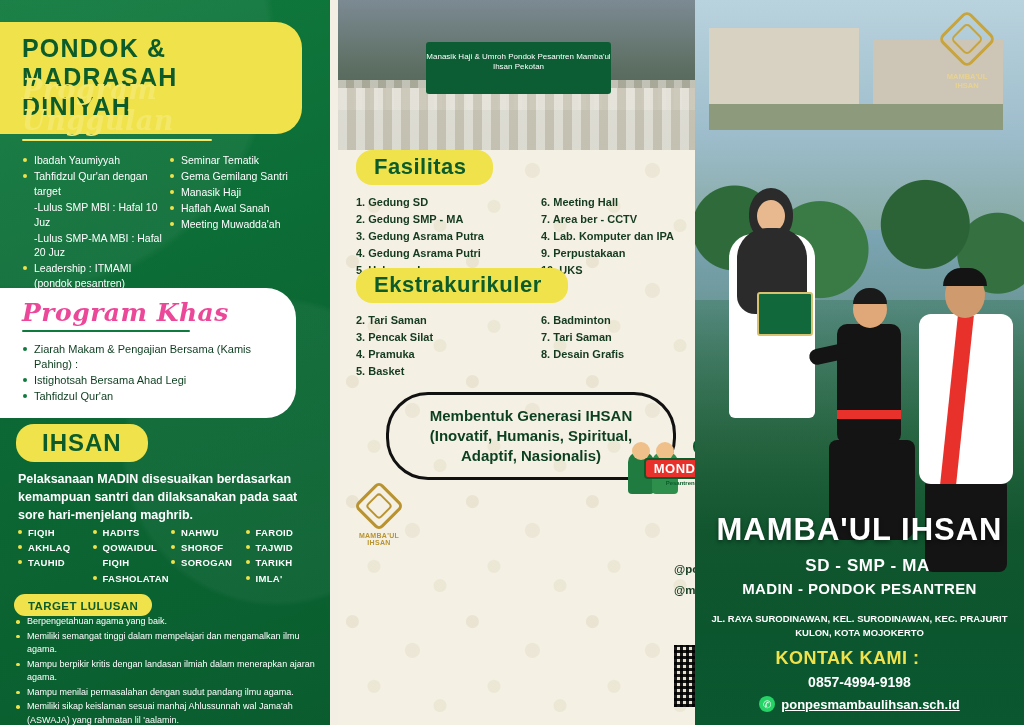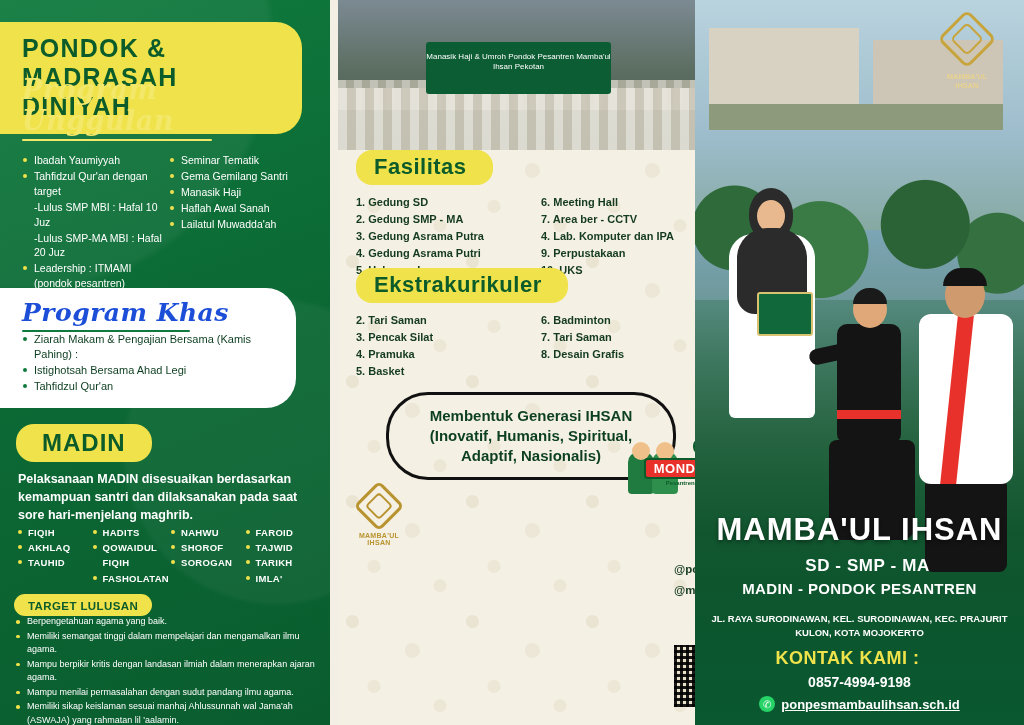--- a/index.html
+++ b/index.html
@@ -92,21 +92,21 @@
 
   
   .khas-card {
     position: absolute;
     left: 0; top: 288px;
     width: 296px;
     background: #ffffff;
     border-radius: 0 30px 30px 0;
     padding: 10px 18px 14px 22px;
   }
-  .khas-card .script-head { color: #1d4ed8; font-size: 25px; }
+  .khas-card .script-head { color: #ec4899; font-size: 25px; }
   .khas-card .script-underline { background: #0f7a3d; width: 168px; }
   .khas-card ul.bullets li { color: #0b3d1e; font-size: 11px; line-height: 1.35; }
   .khas-card ul.bullets li::before { background: #0f7a3d; }
 
   
   .madin-badge {
     position: absolute;
     left: 16px; top: 424px;
     background: #f0e24a;
     border-radius: 18px;
@@ -492,38 +492,38 @@
             <li>Muhadloroh</li>
             <li>Musyawarah</li>
           </ul>
         </div>
         <div class="pu-col">
           <ul class="bullets">
             <li>Seminar Tematik</li>
             <li>Gema Gemilang Santri</li>
             <li>Manasik Haji</li>
             <li>Haflah Awal Sanah</li>
-            <li>Lailatul Muwadda'ah</li>
+            <li>Meeting Muwadda'ah</li>
           </ul>
         </div>
       </div>
     </div>
 
     <div class="khas-card">
       <div class="script-head">Program Khas</div>
       <span class="script-underline"></span>
-      <ul class="bullets" style="">
+      <ul class="bullets" style="margin-top:10px">
         <li>Ziarah Makam &amp; Pengajian Bersama (Kamis Pahing) :</li>
         <li>Istighotsah Bersama Ahad Legi</li>
         <li>Tahfidzul Qur'an</li>
       </ul>
     </div>
 
     <div class="madin-badge">
-      <span>MADIN</span>
+      <span>IHSAN</span>
     </div>
     <div class="madin-text">Pelaksanaan MADIN disesuaikan berdasarkan kemampuan santri dan dilaksanakan pada saat sore hari-menjelang maghrib.</div>
 
     <div class="madin-cols">
       <ul class="mcol">
         <li>FIQIH</li>
         <li>AKHLAQ</li>
         <li>TAUHID</li>
       </ul>
       <ul class="mcol">

